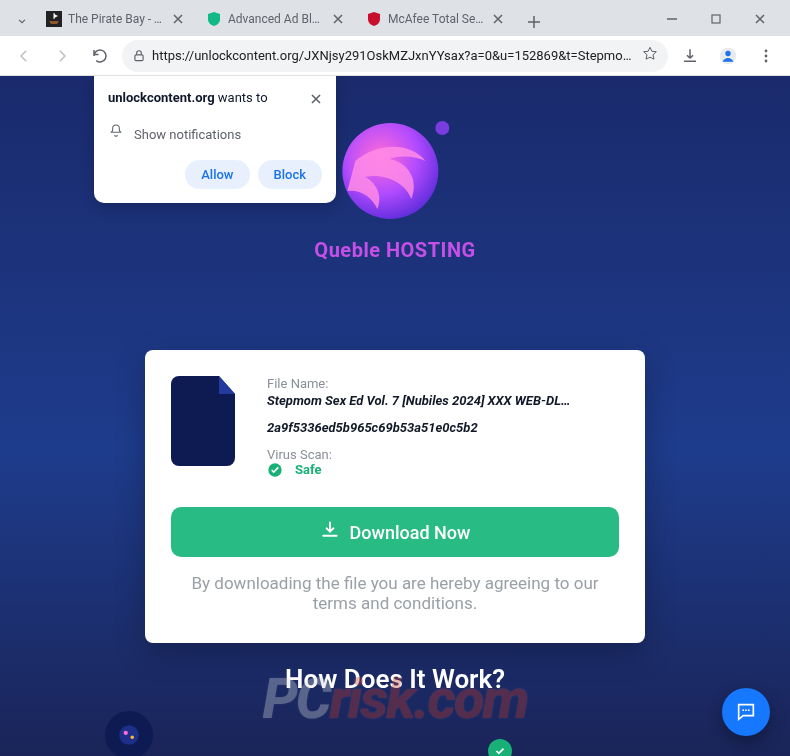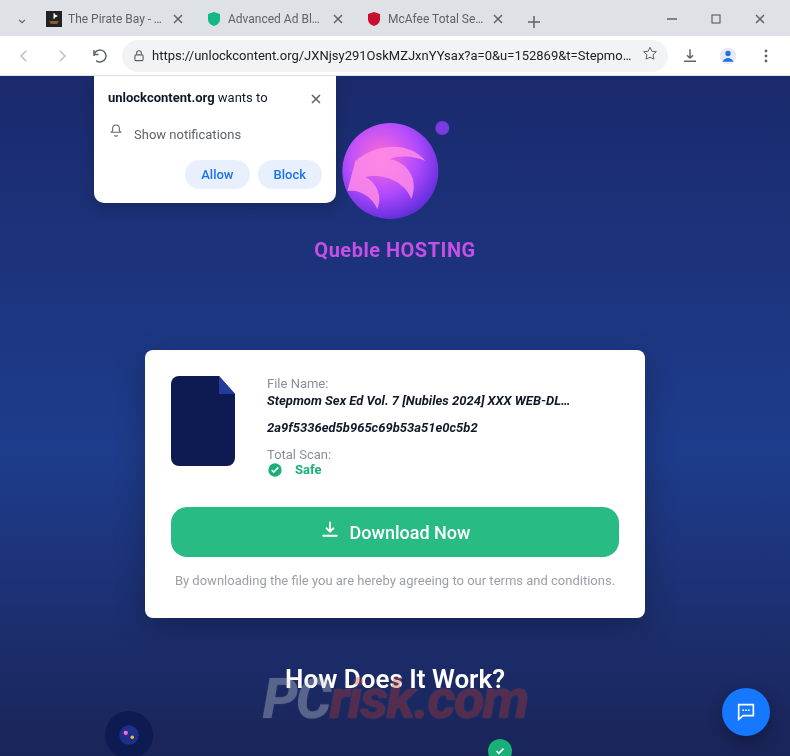--- a/index.html
+++ b/index.html
@@ -46,22 +46,22 @@
     
     .card { position:absolute; top: 226px; left:50%; transform:translateX(-50%); width: 500px; background:#fff; border-radius: 8px; box-shadow: 0 10px 30px rgba(0,0,0,.25); padding: 26px 26px 30px 26px; margin-top: 48px; }
     .card-top { display:flex; gap: 24px; align-items:flex-start; }
     .file-icon { width: 72px; height: 90px; flex: 0 0 72px; }
     .meta { flex:1; font-size:13px; color:#6b7280; }
     .meta .label { color:#8a8f98; }
     .meta .value { color:#111827; font-weight:700; margin-top:2px; margin-bottom:12px; overflow:hidden; white-space:nowrap; text-overflow:ellipsis;font-style:italic; }
     .safe-row { display:flex; align-items:flex-start; gap:12px; }
     .safe-row .safe { color:#18b077; font-weight:700; font-size:13px; }
 
-    .download-btn { margin-top: 26px; width:100%; background:#28bb84; color:#fff; border:none; border-radius:16px; height:50px; font-size:18px; font-weight:500; cursor:pointer; display:flex; align-items:center; justify-content:center; gap:10px; }
-    .disclaimer { margin-top:16px; text-align:center; font-size:13px; color:#9aa0a6; }
+    .download-btn { margin-top: 26px; width:100%; background:#28bb84; color:#fff; border:none; border-radius:10px; height:50px; font-size:18px; font-weight:500; cursor:pointer; display:flex; align-items:center; justify-content:center; gap:10px; }
+    .disclaimer { margin-top:16px; text-align:center; font-size:17px; color:#9aa0a6; }
 
     .heading { position:absolute; top: 588px; left:50%; transform:translateX(-50%); color:#fff; font-size:26px; font-weight:600; }
 
     
     .hiw { position:absolute; top: 635px; left:0; right:0; display:flex; justify-content:space-around; padding: 0 40px; }
     .hiw .circ { width:48px;height:48px;border-radius:50%; background:#0e1a52; display:flex; align-items:center; justify-content:center; position:relative; }
     .hiw .check { width:24px;height:24px;border-radius:50%; background:#18b077; position:absolute; right:-4px; bottom:-4px; display:flex;align-items:center;justify-content:center; }
 
     
     .watermark { position:absolute; bottom: 24px; left:50%; transform:translateX(-50%); font-size:56px; font-weight:800; font-style:italic; letter-spacing:-2px; opacity:0.35; color:#d0d4d9; white-space:nowrap; pointer-events:none; z-index: 60; text-shadow: 0 0 2px rgba(255,255,255,.3); }
@@ -250,21 +250,21 @@
       <div class="file-icon">
         <svg viewBox="0 0 72 90" width="72" height="90">
             <path d="M8 0h40l16 18v64a8 8 0 0 1-8 8H8a8 8 0 0 1-8-8V8a8 8 0 0 1 8-8z" fill="#0e1a52"></path>
             <path d="M48 0v18h16z" fill="#233a9e"></path>
           </svg>
       </div>
       <div class="meta">
         <div class="label">File Name:</div>
         <div class="value">Stepmom Sex Ed Vol. 7 [Nubiles 2024] XXX WEB-DL…</div>
         <div class="value">2a9f5336ed5b965c69b53a51e0c5b2</div>
-        <div class="label">Total Scan:</div>
+        <div class="label">Virus Scan:</div>
         <div class="safe-row">
           <span><svg width="16" height="16" viewBox="0 0 24 24">
                 <circle cx="12" cy="12" r="10" fill="#18b077"></circle>
                 <path d="M7 12l3 3 7-7" fill="none" stroke="#fff" stroke-width="2.4"></path>
               </svg></span>
           <span class="safe">Safe</span>
         </div>
       </div>
     </div>
 

